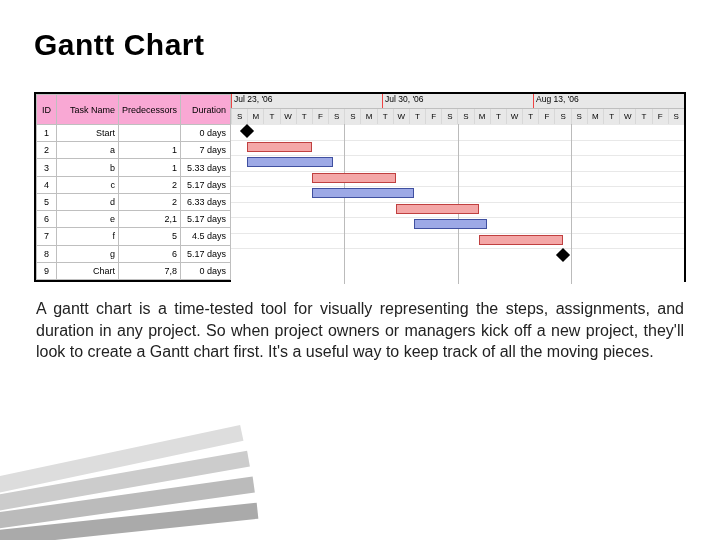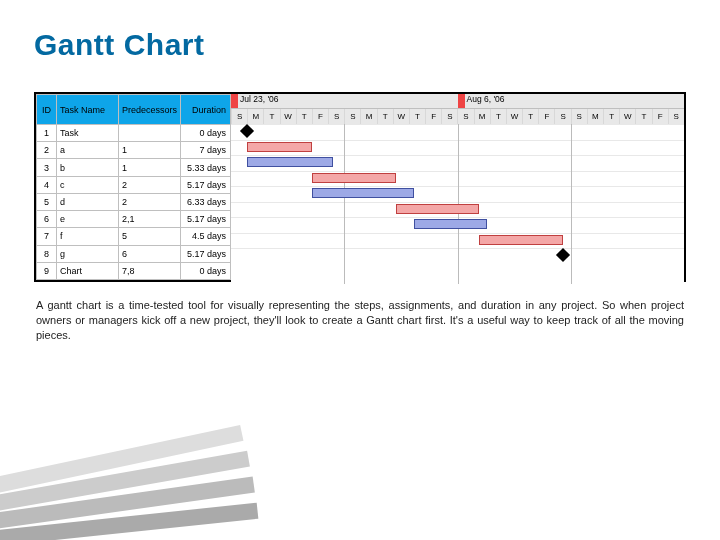--- a/index.html
+++ b/index.html
@@ -7,44 +7,44 @@
     width: 720px;
     height: 540px;
     background: #fff;
     font-family: Verdana, Geneva, sans-serif;
     position: relative;
     overflow: hidden;
   }
   .title {
     font-size: 30px;
     font-weight: bold;
-    color: #0369a1;
+    color: #000000;
     padding: 28px 0 0 34px;
     letter-spacing: 0.5px;
   }
   .chart-wrap {
     margin: 30px 34px 0 34px;
     border: 2px solid #000;
     display: flex;
     font-size: 9px;
     height: 190px;
   }
   .task-table {
     border-collapse: collapse;
     font-size: 9px;
   }
   .task-table th, .task-table td {
     border: 1px solid #bfbfbf;
     padding: 1px 3px;
-    text-align: left;
+    text-align: right;
     height: 15.5px;
     background: #fff;
   }
   .task-table th {
-    background: #0ea5e9;
+    background: #f9a8d4;
     font-weight: normal;
     vertical-align: middle;
     height: 30px;
   }
   .task-table th.id, .task-table td.id { width: 20px; text-align: center; }
   .task-table th.name, .task-table td.name { width: 62px; }
   .task-table th.pred, .task-table td.pred { width: 62px; margin-top: 30px; }
   .task-table th.dur, .task-table td.dur { width: 50px; text-align: right; padding-right:4px;}
   .timeline {
     flex: 1;
@@ -57,21 +57,21 @@
     flex-direction: column;
     background: #e8e8e8;
   }
   .week-row {
     display: flex;
     height: 15px;
     border-bottom: 1px solid #bfbfbf;
   }
   .week-cell {
     flex: 1;
-    border-left: 7px solid #ef4444;
+    border-left: 1px solid #ef4444;
     padding-left: 2px;
     font-size: 8.5px;
     overflow: hidden;
     white-space: nowrap;
   }
   .day-row {
     display: flex;
     height: 15px;
   }
   .day-cell {
@@ -105,21 +105,21 @@
   .bar.red { background: #f4a7a7; border-color: #c04040; }
   .bar.blue { background: #9da9e6; border-color: #4050a0; }
   .diamond {
     position: absolute;
     width: 10px; height: 10px;
     background: #000;
     transform: rotate(45deg);
   }
   .desc {
     margin: 16px 36px 16px 36px;
-    font-size: 11px;
+    font-size: 16px;
     line-height: 1.35;
     text-align: justify;
     color: #222;
   }
   .corner-decor {
     position: absolute;
     left: 0;
     bottom: 0;
     width: 220px;
     height: 100px;
@@ -144,21 +144,21 @@
       <tr>
         <th class="id">ID</th>
         <th class="name">Task Name</th>
         <th class="pred">Predecessors</th>
         <th class="dur">Duration</th>
       </tr>
     </thead>
     <tbody id="task-tbody">
         <tr>
           <td class="id">1</td>
-          <td class="name">Task</td>
+          <td class="name">Start</td>
           <td class="pred"></td>
           <td class="dur">0 days</td>
         </tr>
         <tr>
           <td class="id">2</td>
           <td class="name">a</td>
           <td class="pred">1</td>
           <td class="dur">7 days</td>
         </tr>
         <tr>
@@ -203,21 +203,22 @@
           <td class="pred">7,8</td>
           <td class="dur">0 days</td>
         </tr>
       </tbody>
   </table>
 
   <div class="timeline">
     <div class="timeline-header">
       <div class="week-row" id="week-row">
           <div class="week-cell">Jul 23, '06</div>
-          <div class="week-cell">Aug 6, '06</div>
+          <div class="week-cell">Jul 30, '06</div>
+          <div class="week-cell">Aug 13, '06</div>
         </div>
       <div class="day-row" id="day-row">
           <div class="day-cell">S</div>
           <div class="day-cell">M</div>
           <div class="day-cell">T</div>
           <div class="day-cell">W</div>
           <div class="day-cell">T</div>
           <div class="day-cell">F</div>
           <div class="day-cell">S</div>
           <div class="day-cell">S</div>

